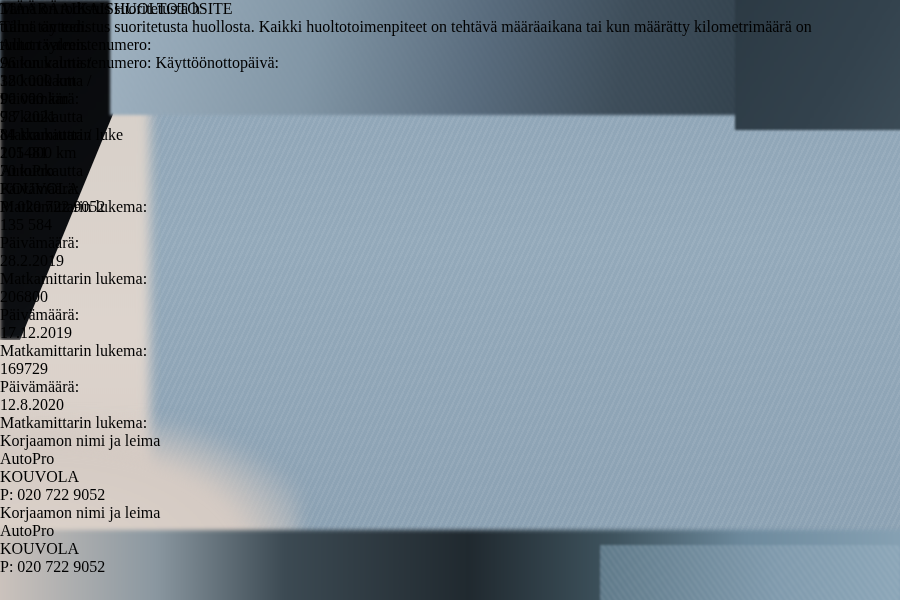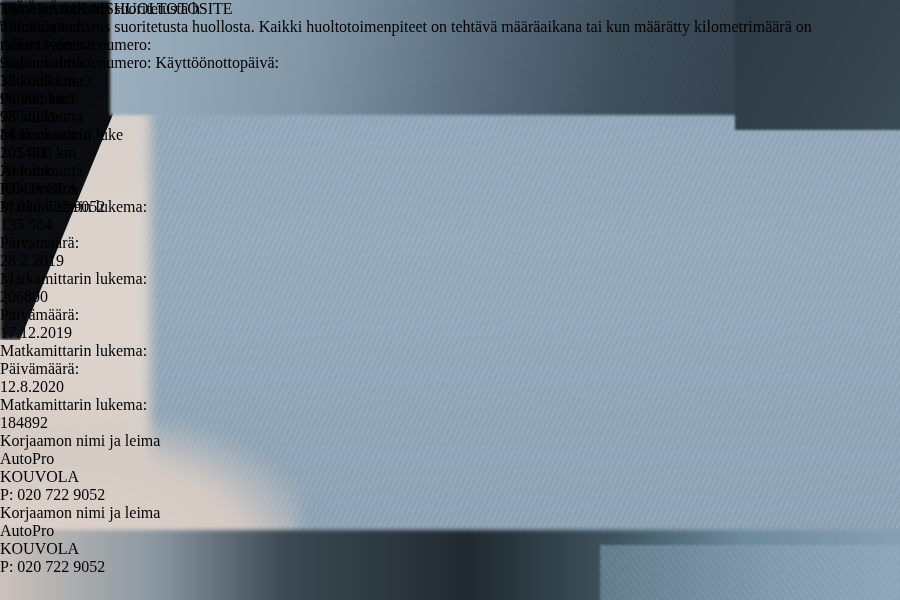--- a/index.html
+++ b/index.html
@@ -262,30 +262,30 @@
         <div class="entry">
           <span class="hand h16">206800</span>
         </div>
       </div>
       <div class="tcell">
         <div class="fldlabel">Päivämäärä:</div>
         <div class="entry">
           <span class="hand h15">17.12.2019</span>
         </div>
         <div class="fldlabel">Matkamittarin lukema:</div>
+        <div class="entry">
+          <span class="hand h15">169729</span>
+        </div>
       </div>
       <div class="tcell">
         <div class="fldlabel">Päivämäärä:</div>
         <div class="entry">
           <span class="hand h16">12.8.2020</span>
         </div>
         <div class="fldlabel">Matkamittarin lukema:</div>
-        <div class="entry">
-          <span class="hand h15">184892</span>
-        </div>
       </div>
     </div>
 
     <div class="trow">
       <div class="tcell stampcell">
         <div class="fldlabel">Korjaamon nimi ja leima</div>
         <div class="stamp s1">
           <div class="stamp-name">AutoPro</div>
           <div class="stamp-city">KOUVOLA</div>
           <div class="stamp-phone">P: 020 722 9052</div>

